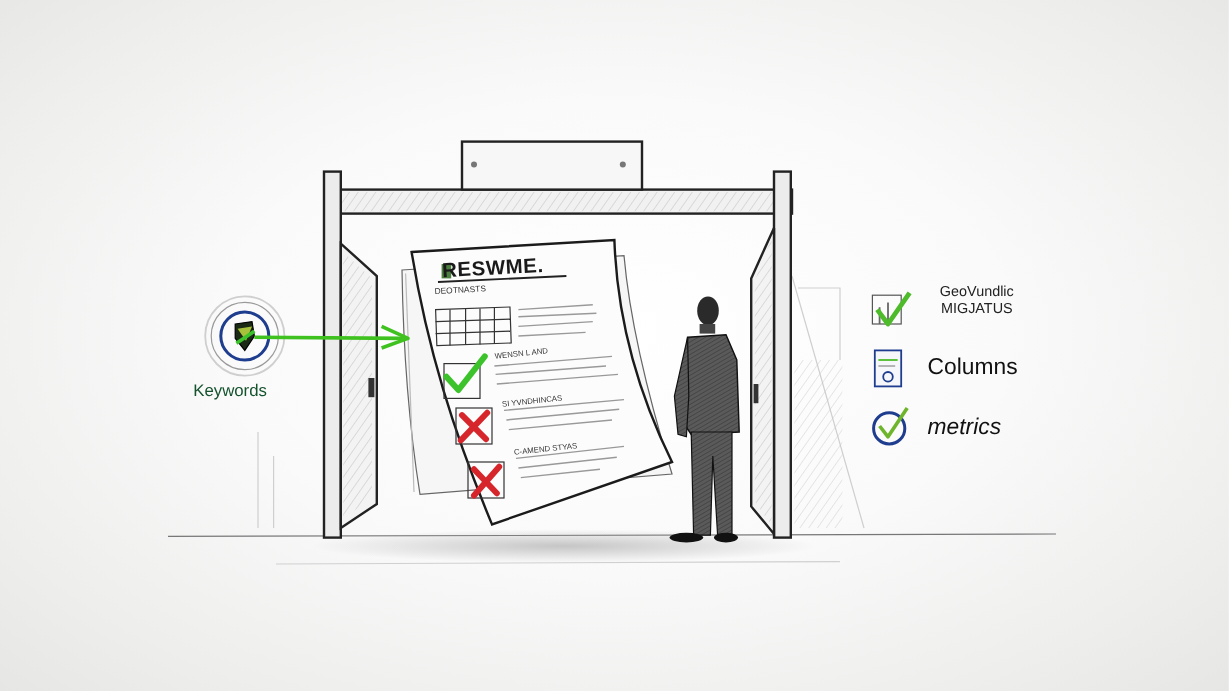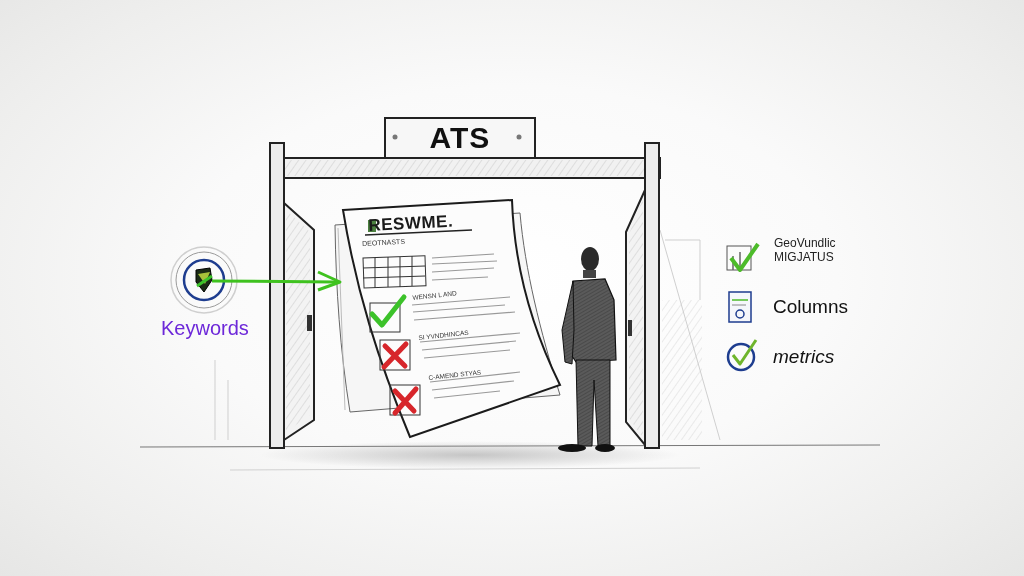--- a/index.html
+++ b/index.html
@@ -4,22 +4,22 @@
 <style>
   html, body { margin:0; padding:0; }
   body { width:1024px; height:576px; overflow:hidden; background:#f4f4f3; position:relative; font-family:"Liberation Sans", sans-serif; }
   .canvas { position:absolute; left:0; top:0; width:1024px; height:576px; }
   .vignette { position:absolute; inset:0; background:radial-gradient(ellipse at 50% 48%, #ffffff 0%, #fafafa 45%, #eeeeed 80%, #e6e6e5 100%); }
   svg.scene { position:absolute; left:0; top:0; }
   .sign-text { position:absolute; left:384px; top:118px; width:152px; height:40px; text-align:center; font-size:30px; font-weight:bold; color:#111; line-height:40px; letter-spacing:1px; }
   .resume-title { position:absolute; left:368px; top:216px; font-size:17px; font-weight:bold; color:#1a1a1a; transform:rotate(-3deg); transform-origin:left top; letter-spacing:0.5px; }
   .resume-sub { position:absolute; left:362px; top:240px; font-size:7px; color:#333; transform:rotate(-3deg); transform-origin:left top; }
   .resume-lbl { position:absolute; font-size:6.5px; color:#333; transform:rotate(-6deg); transform-origin:left top; }
-  .kw-label { position:absolute; left:161px; top:317px; font-size:20px; color:#6d28d9; }
-  .legend-label { position:absolute; color:#111; }
+  .kw-label { position:absolute; left:161px; top:317px; font-size:14px; color:#14532d; }
+  .legend-label { position:absolute; color:#111;text-align:center; }
   .legend-label.big { font-size:19px; }
   .legend-label.small { font-size:12px; line-height:14px; color:#222; }
 </style>
 </head>
 <body>
 
 <div class="canvas">
   <div class="vignette"></div>
 
   <svg class="scene" width="1024" height="576" viewBox="0 0 1024 576">
@@ -164,21 +164,20 @@
       <line x1="732" y1="300" x2="748" y2="300" stroke="#4dbb2a" stroke-width="1.5"></line>
       <line x1="732" y1="305" x2="746" y2="305" stroke="#888" stroke-width="1"></line>
       <circle cx="740" cy="314" r="4" fill="none" stroke="#1e3d8f" stroke-width="1.5"></circle>
     </g>
     <g>
       <circle cx="741" cy="357" r="13" fill="none" stroke="#1e3d8f" stroke-width="2.5"></circle>
       <path d="M733 355 L740 364 L756 340" fill="none" stroke="#6fb52c" stroke-width="3" stroke-linejoin="round"></path>
     </g>
   </svg>
 
-  <div class="sign-text">ATS</div>
   <div class="resume-title">RESWME.</div>
   <div class="resume-sub">DEOTNASTS</div>
   <div class="resume-lbl" style="left:412px;top:294px;">WENSN L AND</div>
   <div class="resume-lbl" style="left:418px;top:334px;">SI YVNDHINCAS</div>
   <div class="resume-lbl" style="left:428px;top:374px;">C-AMEND STYAS</div>
 
   <div class="kw-label">Keywords</div>
 
   <div class="legend-label small" style="left:774px;top:236px;width:80px;">GeoVundlic MIGJATUS</div>
   <div class="legend-label big" style="left:773px;top:296px;">Columns</div>

